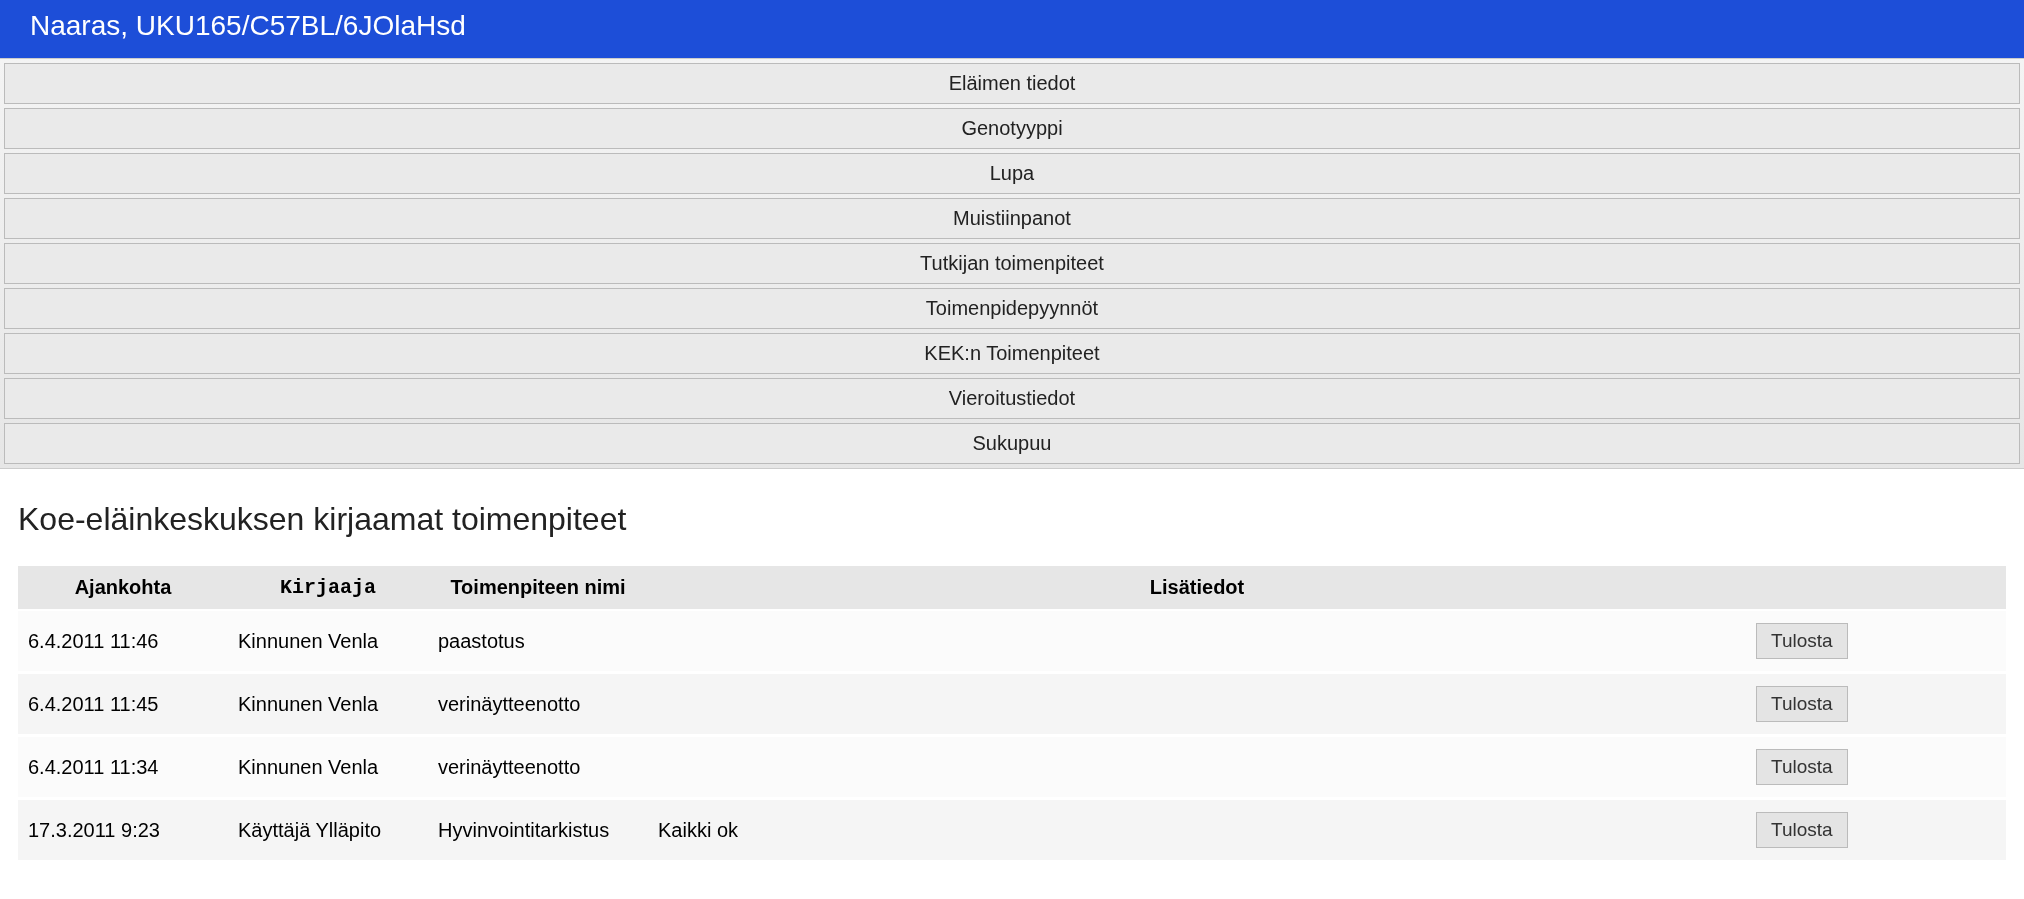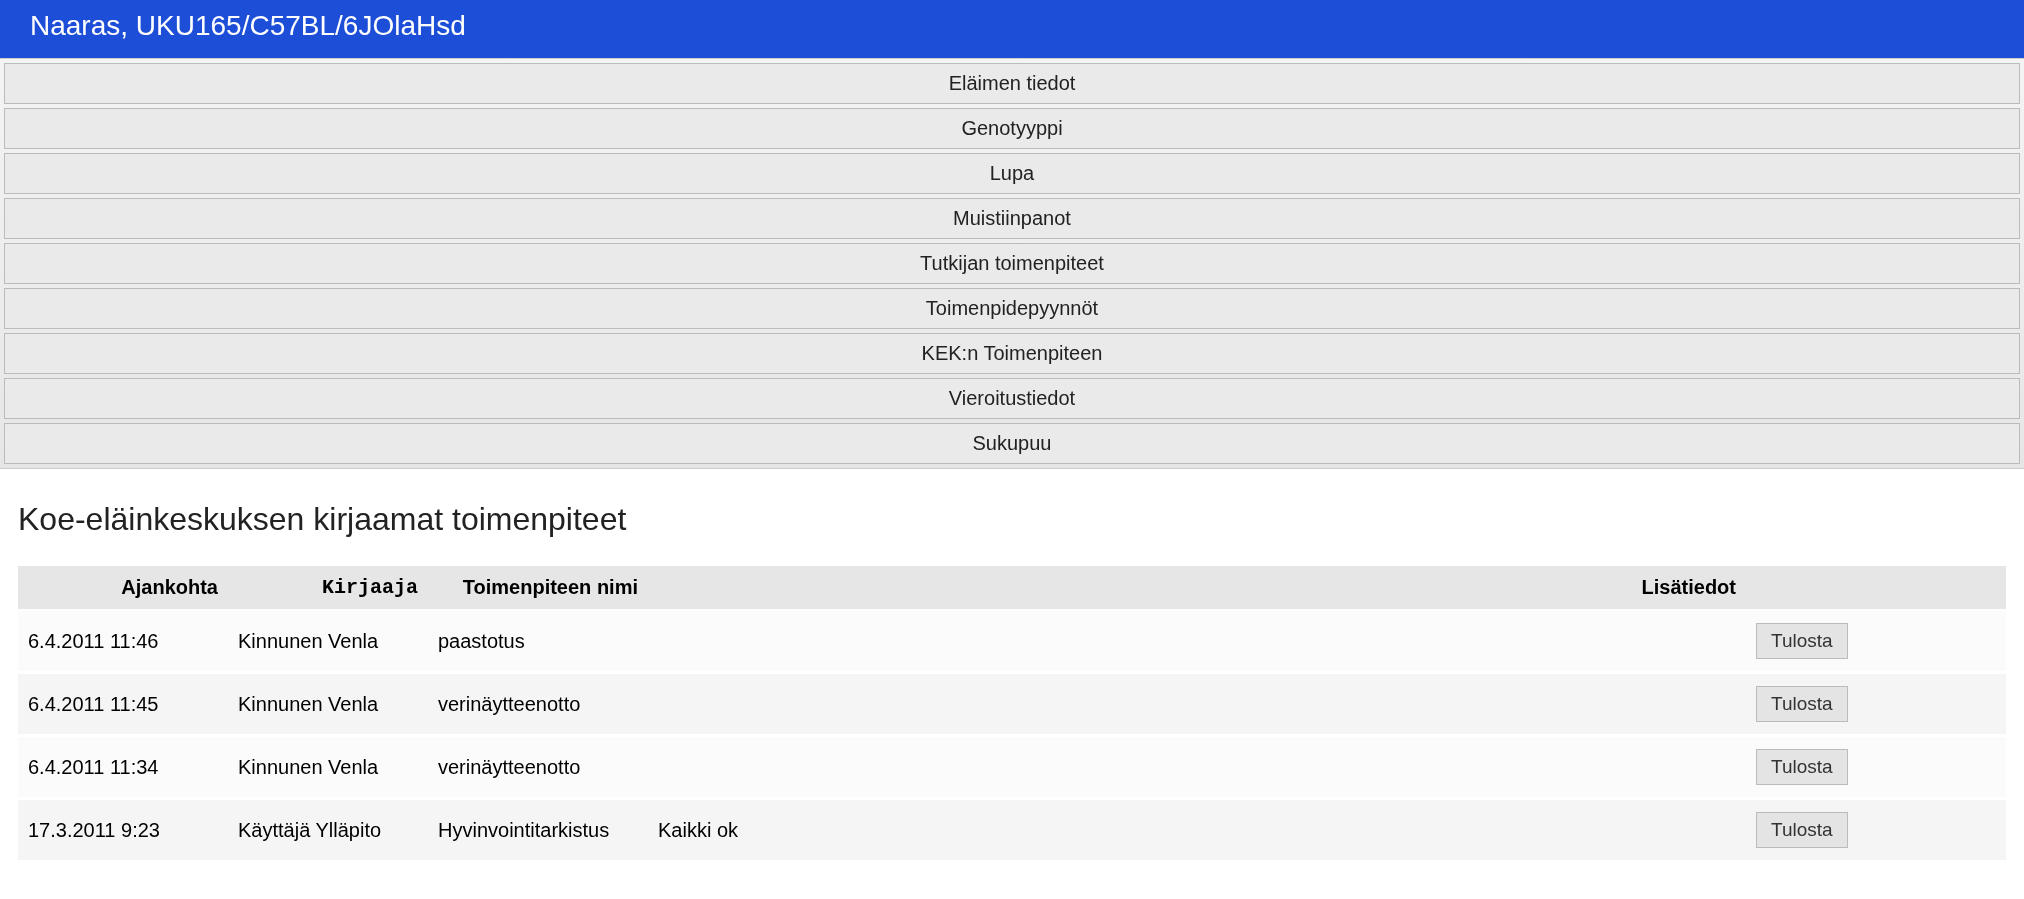--- a/index.html
+++ b/index.html
@@ -51,21 +51,21 @@
     font-weight: normal;
     color: #222;
     margin: 8px 0 28px 0;
   }
   table.data {
     width: 100%;
     border-collapse: collapse;
   }
   table.data thead th {
     background: #e6e6e6;
-    text-align: right;
+    text-align: center;
     font-weight: bold;
     padding: 10px 10px;
     font-size: 20px;
     border-bottom: 2px solid #fff;
   }
   table.data tbody td {
     padding: 12px 10px;
     border-bottom: 3px solid #fff;
     background: #fbfbfb;
     font-size: 20px;
@@ -132,21 +132,21 @@
   <div class="header-title">Naaras, UKU165/C57BL/6JOlaHsd</div>
 </div>
 
 <div class="tabs-wrap">
   <button class="tab-btn">Eläimen tiedot</button>
   <button class="tab-btn">Genotyyppi</button>
   <button class="tab-btn">Lupa</button>
   <button class="tab-btn">Muistiinpanot</button>
   <button class="tab-btn">Tutkijan toimenpiteet</button>
   <button class="tab-btn">Toimenpidepyynnöt</button>
-  <button class="tab-btn">KEK:n Toimenpiteen</button>
+  <button class="tab-btn">KEK:n Toimenpiteet</button>
   <button class="tab-btn">Vieroitustiedot</button>
   <button class="tab-btn">Sukupuu</button>
 </div>
 
 <div class="content">
   <h1 class="page-title">Koe-eläinkeskuksen kirjaamat toimenpiteet</h1>
 
   <table class="data">
     <thead>
       <tr>

